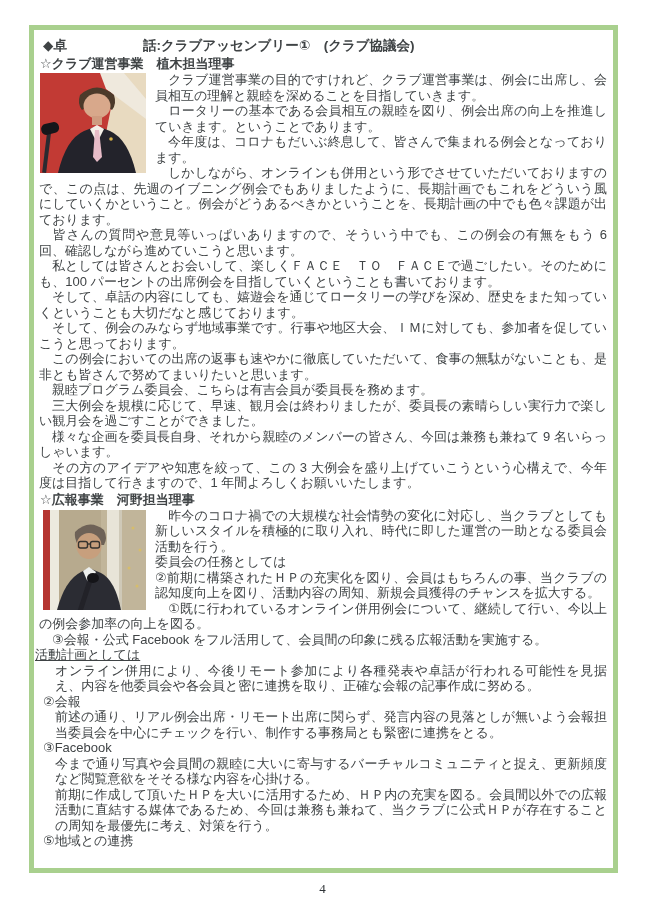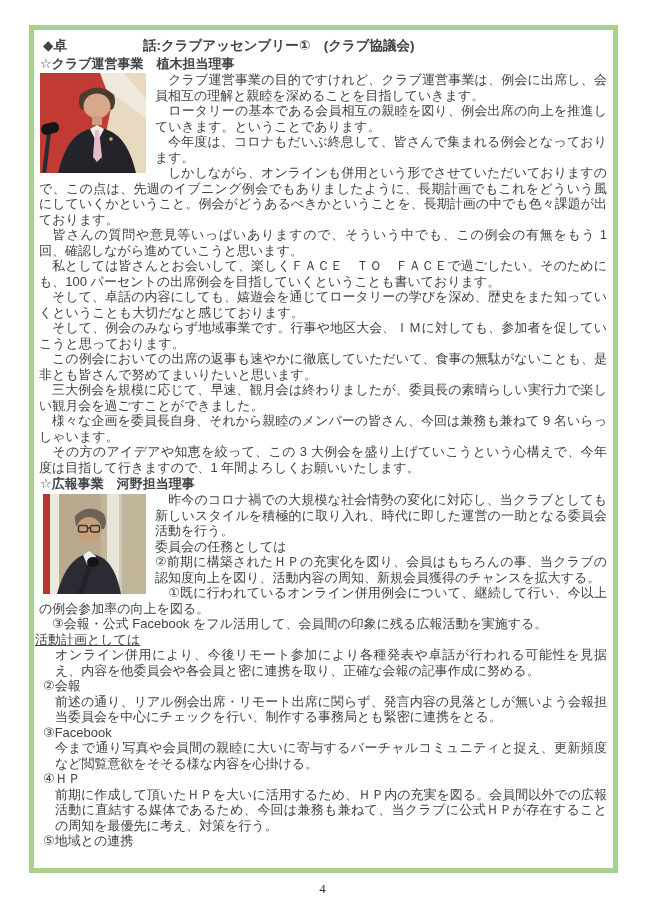--- a/index.html
+++ b/index.html
@@ -111,25 +111,26 @@
       <path d="M50 56 L57 52 L64 56 L57 70 Z" fill="#f4f0e8"></path>
       <path d="M55 57 L59 57 L62 84 L57 89 L53 84 Z" fill="#e7bcc8"></path>
       <circle cx="71" cy="66" r="1.8" fill="#d9b44a"></circle>
     </svg>
   </span>
 
   <p class="para">　クラブ運営事業の目的ですけれど、クラブ運営事業は、例会に出席し、会員相互の理解と親睦を深めることを目指していきます。</p>
   <p class="para">　ロータリーの基本である会員相互の親睦を図り、例会出席の向上を推進していきます。ということであります。</p>
   <p class="para">　今年度は、コロナもだいぶ終息して、皆さんで集まれる例会となっております。</p>
   <p class="para">　しかしながら、オンラインも併用という形でさせていただいておりますので、この点は、先週のイブニング例会でもありましたように、長期計画でもこれをどういう風にしていくかということ。例会がどうあるべきかということを、長期計画の中でも色々課題が出ております。</p>
-  <p class="para">　皆さんの質問や意見等いっぱいありますので、そういう中でも、この例会の有無をもう 1 回、確認しながら進めていこうと思います。</p>
+  <p class="para">　皆さんの質問や意見等いっぱいありますので、そういう中でも、この例会の有無をもう 6 回、確認しながら進めていこうと思います。</p>
   <p class="para">　私としては皆さんとお会いして、楽しくＦＡＣＥ　ＴＯ　ＦＡＣＥで過ごしたい。そのためにも、100 パーセントの出席例会を目指していくということも書いております。</p>
   <p class="para">　そして、卓話の内容にしても、嬉遊会を通じてロータリーの学びを深め、歴史をまた知っていくということも大切だなと感じております。</p>
   <p class="para">　そして、例会のみならず地域事業です。行事や地区大会、ＩＭに対しても、参加者を促していこうと思っております。</p>
   <p class="para">　この例会においての出席の返事も速やかに徹底していただいて、食事の無駄がないことも、是非とも皆さんで努めてまいりたいと思います。</p>
+  <p class="para">　親睦プログラム委員会、こちらは有吉会員が委員長を務めます。</p>
   <p class="para">　三大例会を規模に応じて、早速、観月会は終わりましたが、委員長の素晴らしい実行力で楽しい観月会を過ごすことができました。</p>
   <p class="para">　様々な企画を委員長自身、それから親睦のメンバーの皆さん、今回は兼務も兼ねて 9 名いらっしゃいます。</p>
   <p class="para">　その方のアイデアや知恵を絞って、この 3 大例会を盛り上げていこうという心構えで、今年度は目指して行きますので、1 年間よろしくお願いいたします。</p>
 
   <div class="h2">☆広報事業　河野担当理事</div>
 
   <span class="photo photo-2">
     <svg viewBox="0 0 103 100" xmlns="http://www.w3.org/2000/svg">
       <rect width="103" height="100" fill="#b7aa8e"></rect>
       <rect x="58" width="45" height="100" fill="#c1b59a"></rect>
@@ -168,20 +169,19 @@
   <div class="plan-head">活動計画としては</div>
 
   <div class="plan-body">オンライン併用により、今後リモート参加により各種発表や卓話が行われる可能性を見据え、内容を他委員会や各会員と密に連携を取り、正確な会報の記事作成に努める。</div>
 
   <div class="plan-label">②会報</div>
   <div class="plan-body">前述の通り、リアル例会出席・リモート出席に関らず、発言内容の見落としが無いよう会報担当委員会を中心にチェックを行い、制作する事務局とも緊密に連携をとる。</div>
 
   <div class="plan-label">③Facebook</div>
   <div class="plan-body">今まで通り写真や会員間の親睦に大いに寄与するバーチャルコミュニティと捉え、更新頻度など閲覧意欲をそそる様な内容を心掛ける。</div>
 
-  <div class="plan-label">④ＨＰ</div>
   <div class="plan-body">前期に作成して頂いたＨＰを大いに活用するため、ＨＰ内の充実を図る。会員間以外での広報活動に直結する媒体であるため、今回は兼務も兼ねて、当クラブに公式ＨＰが存在することの周知を最優先に考え、対策を行う。</div>
 
   <div class="plan-label">⑤地域との連携</div>
 
 </div>
 
 <div class="page-number">4</div>
 
 </body></html>

